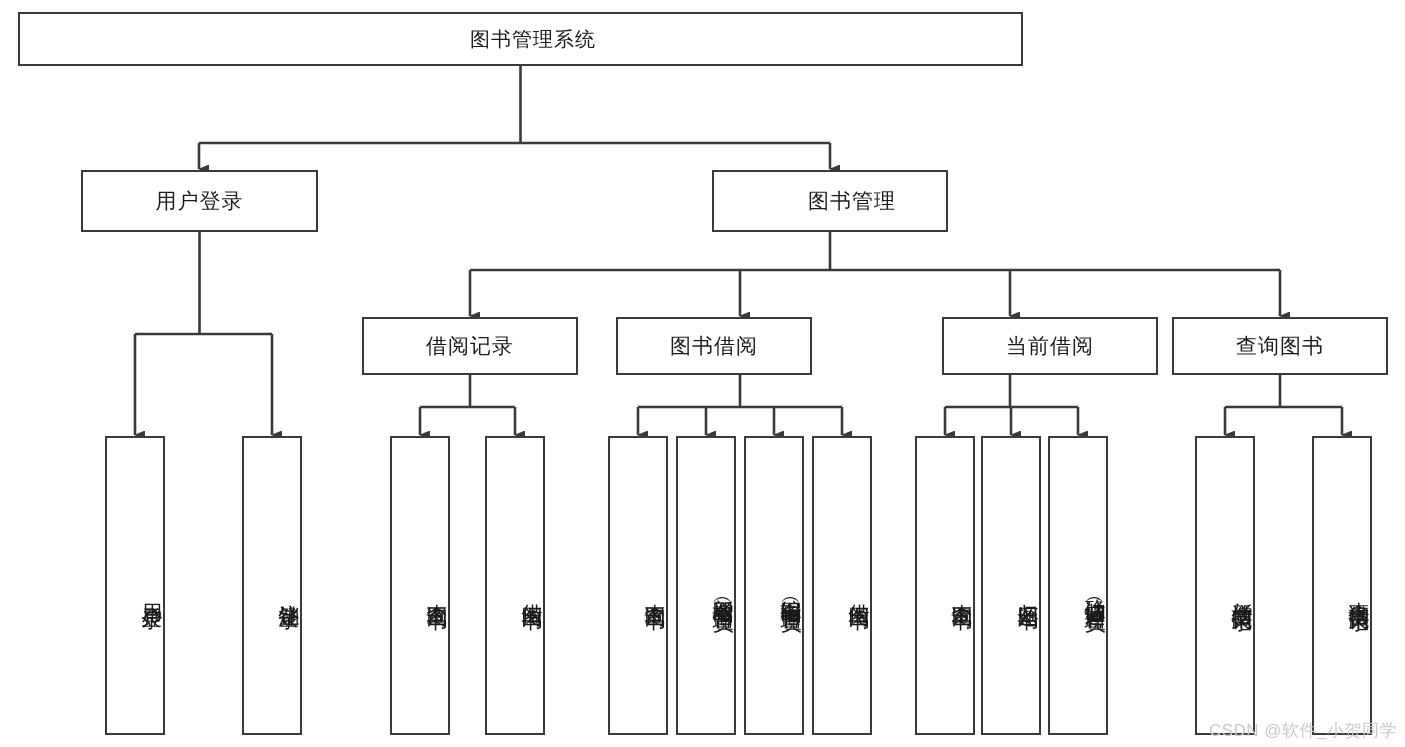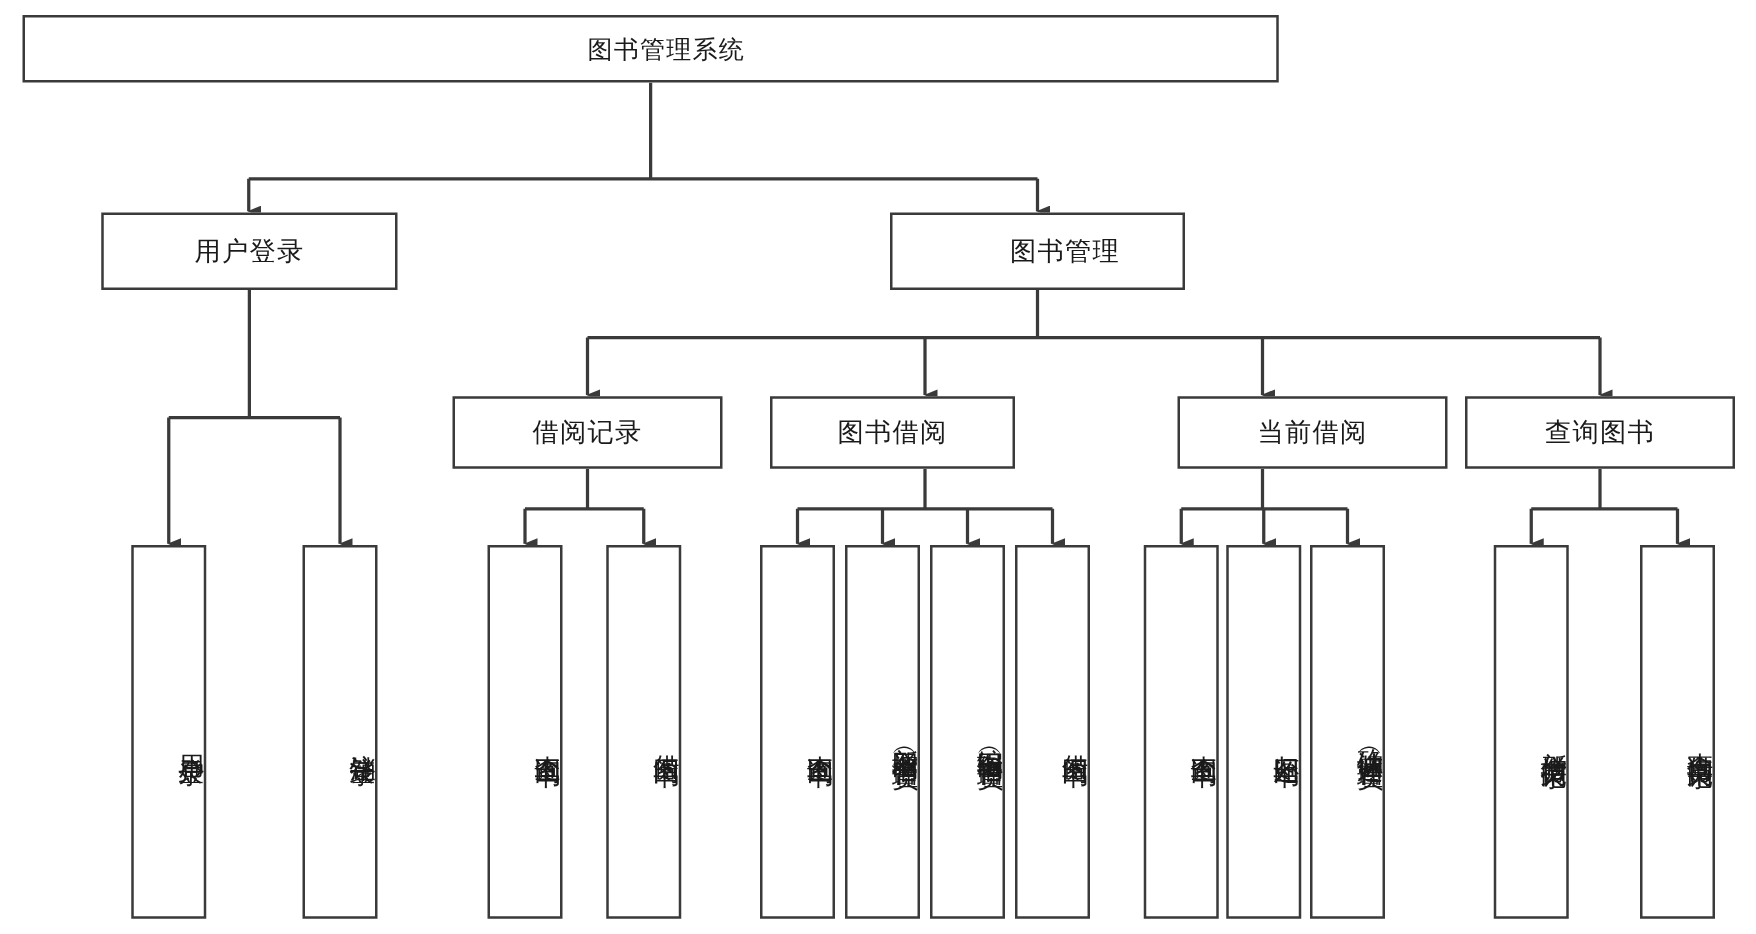--- a/index.html
+++ b/index.html
@@ -158,13 +158,14 @@
         <span class="vtext">确认归还（管理员）</span>
       </div>
       <div class="node v" style="left: 1195px; top: 436px; width: 60px; height: 299px;">
         <span class="vtext">新增借阅记录</span>
       </div>
       <div class="node v" style="left: 1312px; top: 436px; width: 60px; height: 299px;">
         <span class="vtext">查询借阅记录</span>
       </div>
     </div>
 
+  <div class="watermark">CSDN @软件_小贺同学</div>
 </div>
 
 </body></html>

